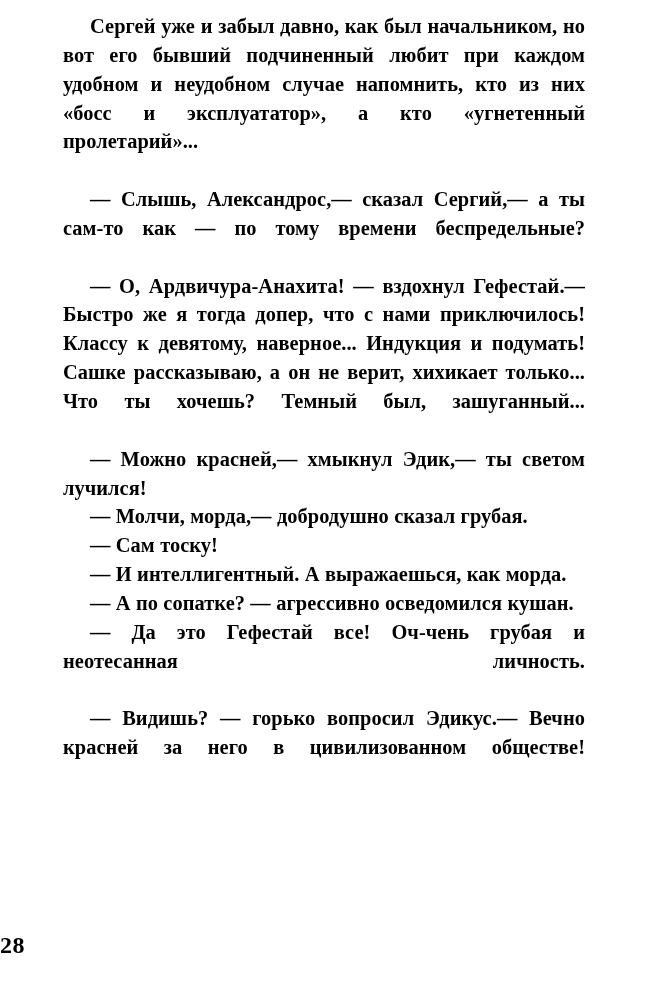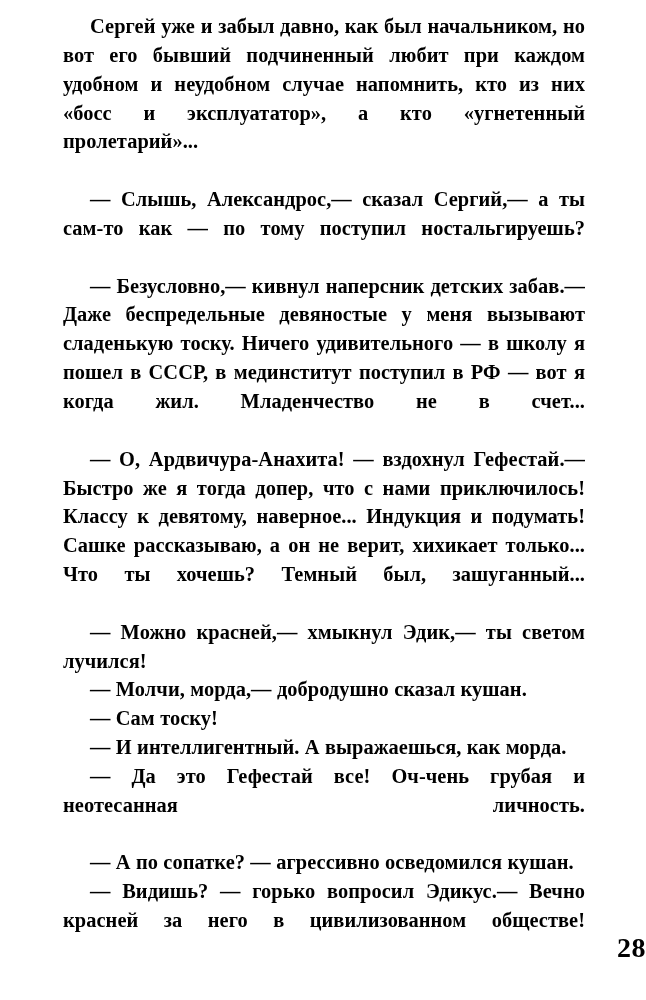--- a/index.html
+++ b/index.html
@@ -52,42 +52,41 @@
 
   .para.no-last-stretch::after {
     content: none;
   }
 
   .page-number {
     position: absolute;
     left: 0;
     right: 0;
     top: 932px;
-    text-align: right;
-    font-size: 28px;
+    text-align: left;
+    font-size: 24px;
     font-weight: bold;
     font-family: "Liberation Serif", "DejaVu Serif", serif;
     letter-spacing: 0.5px;
   }
 </style>
 </head>
 <body>
 
 <div class="page">
 
   <div class="text-column">
     <p class="para">Сергей уже и забыл давно, как был начальником, но вот его бывший подчиненный любит при каждом удобном и неудобном случае напомнить, кто из них «босс и эксплуататор», а кто «угнетенный пролетарий»...</p>
-    <p class="para">— Слышь, Александрос,— сказал Сергий,— а ты сам-то как — по тому поступил ностальгируешь?</p>
-    <p class="para">— Безусловно,— кивнул наперсник детских забав.— Даже беспредельные девяностые у меня вызывают сладенькую тоску. Ничего удивительного — в школу я пошел в СССР, в мединститут поступил в РФ — вот я когда жил. Младенчество не в счет...</p>
+    <p class="para">— Слышь, Александрос,— сказал Сергий,— а ты сам-то как — по тому времени беспредельные?</p>
     <p class="para">— О, Ардвичура-Анахита! — вздохнул Гефестай.— Быстро же я тогда допер, что с нами приключилось! Классу к девятому, наверное... Индукция и подумать! Сашке рассказываю, а он не верит, хихикает только... Что ты хочешь? Темный был, зашуганный...</p>
     <p class="para no-last-stretch">— Можно красней,— хмыкнул Эдик,— ты светом лучился!</p>
-    <p class="para no-last-stretch">— Молчи, морда,— добродушно сказал кушан.</p>
+    <p class="para no-last-stretch">— Молчи, морда,— добродушно сказал грубая.</p>
     <p class="para no-last-stretch">— Сам тоску!</p>
     <p class="para no-last-stretch">— И интеллигентный. А выражаешься, как морда.</p>
+    <p class="para no-last-stretch">— А по сопатке? — агрессивно осведомился кушан.</p>
     <p class="para">— Да это Гефестай все! Оч-чень грубая и неотесанная личность.</p>
-    <p class="para no-last-stretch">— А по сопатке? — агрессивно осведомился кушан.</p>
     <p class="para">— Видишь? — горько вопросил Эдикус.— Вечно красней за него в цивилизованном обществе!</p>
 
   </div>
 
   <div class="page-number">28</div>
 
 </div>
 
 </body></html>

